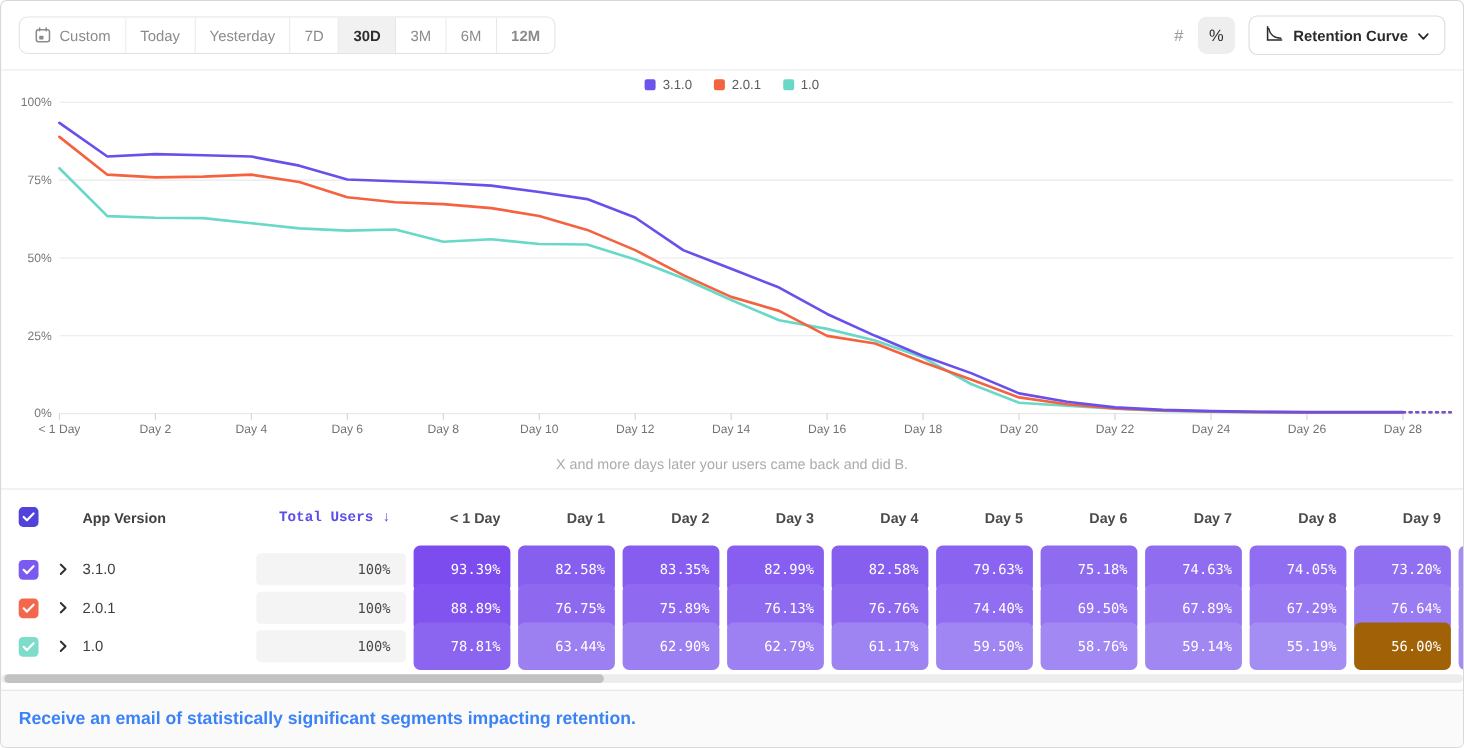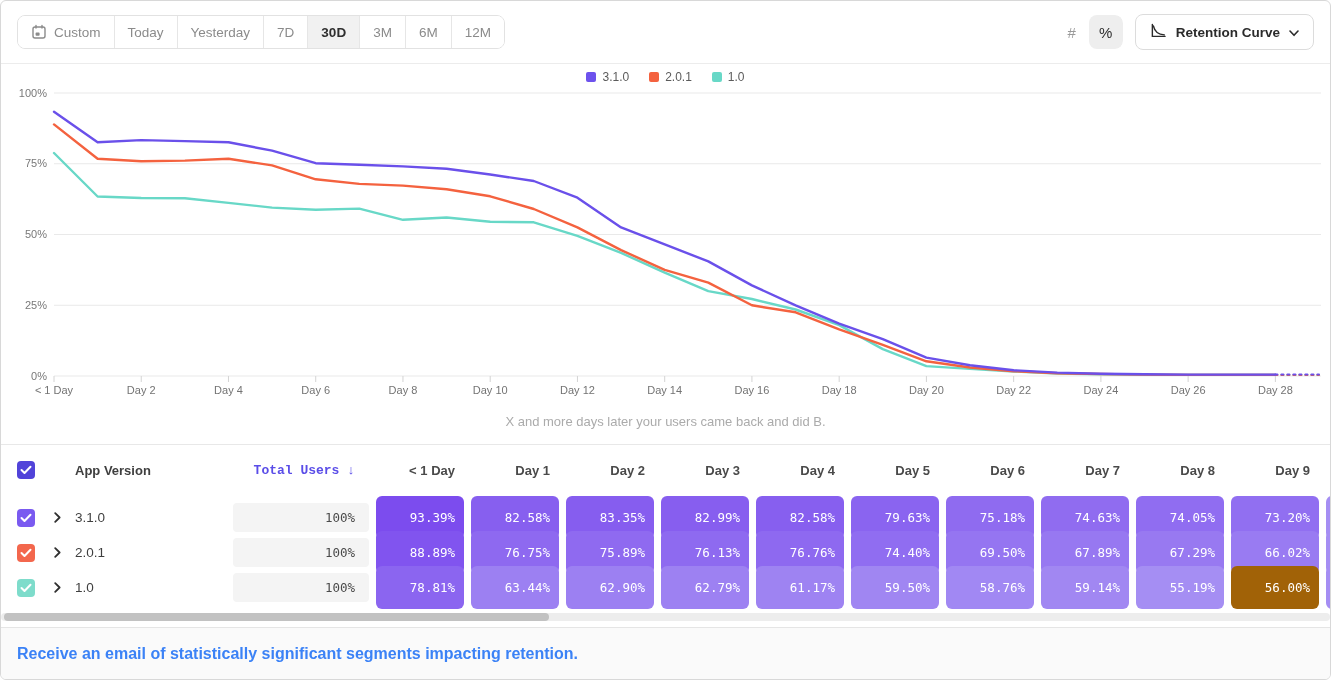--- a/index.html
+++ b/index.html
@@ -7,21 +7,21 @@
   .app {
     position:relative; width:1331px; height:680px;
     border:1px solid #d8d8d8; border-radius:6px; background:#fff; overflow:hidden;
   }
   
   .toolbar { height:63px; display:flex; align-items:center; justify-content:space-between;
              padding:0 16px; border-bottom:1px solid #ececec; }
   .seg-group { display:flex; border:1px solid #e2e2e2; border-radius:8px; overflow:hidden; height:34px; }
   .seg { display:flex; align-items:center; gap:7px; background:#fff; border:none; border-right:1px solid #e6e6e6;
          padding:0 13px; font-family:"Liberation Sans",sans-serif; font-size:13.5px; color:#8b8b8b; cursor:pointer; }
-  .seg:last-child { border-right:none; }
+  .seg:last-child { border-right:none;font-weight:bold; }
   .seg.sel { background:#f1f1f1; color:#2f2f2f; font-weight:700; }
   .tb-right { display:flex; align-items:center; gap:12px; }
   .fmt-group { display:flex; border-radius:8px; overflow:hidden; height:34px; }
   .fmt { width:34px; display:flex; align-items:center; justify-content:center; border:none; background:#fff;
          font-size:15px; font-weight:500; color:#9a9a9a; cursor:pointer; font-family:"Liberation Sans",sans-serif;}
   .fmt.sel { background:#eeeeee; color:#2f2f2f; border-radius:8px; }
   .chart-type-btn { display:flex; align-items:center; gap:9px; height:36px; padding:0 14px;
          background:#fff; border:1px solid #dcdcdc; border-radius:8px; cursor:pointer;
          font-family:"Liberation Sans",sans-serif; font-size:13.5px; font-weight:700; color:#2b2b2b; }
   
@@ -255,21 +255,21 @@
           <div class="cells">
             <span class="val-cell" style="background: rgb(129, 84, 239);">88.89%</span>
             <span class="val-cell" style="background: rgb(142, 105, 240);">76.75%</span>
             <span class="val-cell" style="background: rgb(143, 106, 240);">75.89%</span>
             <span class="val-cell" style="background: rgb(142, 106, 240);">76.13%</span>
             <span class="val-cell" style="background: rgb(142, 105, 240);">76.76%</span>
             <span class="val-cell" style="background: rgb(144, 109, 241);">74.40%</span>
             <span class="val-cell" style="background: rgb(149, 117, 241);">69.50%</span>
             <span class="val-cell" style="background: rgb(151, 120, 241);">67.89%</span>
             <span class="val-cell" style="background: rgb(152, 121, 241);">67.29%</span>
-            <span class="val-cell" style="background: rgb(153, 123, 242);">66.02%</span>
+            <span class="val-cell" style="background: rgb(153, 123, 242);">76.64%</span>
             <span class="val-cell" style="background: rgb(165, 142, 243);"></span>
           </div>
         </div>
         <div class="trow">
           <span class="col-cb" style="background: rgb(126, 220, 203);">
             <svg width="12" height="10" viewBox="0 0 12 10" fill="none">
               <path d="M1.5 5 L4.5 8 L10.5 1.8" stroke="#fff" stroke-width="2" stroke-linecap="round" stroke-linejoin="round"></path>
             </svg>
           </span>
           <span class="col-chev">

